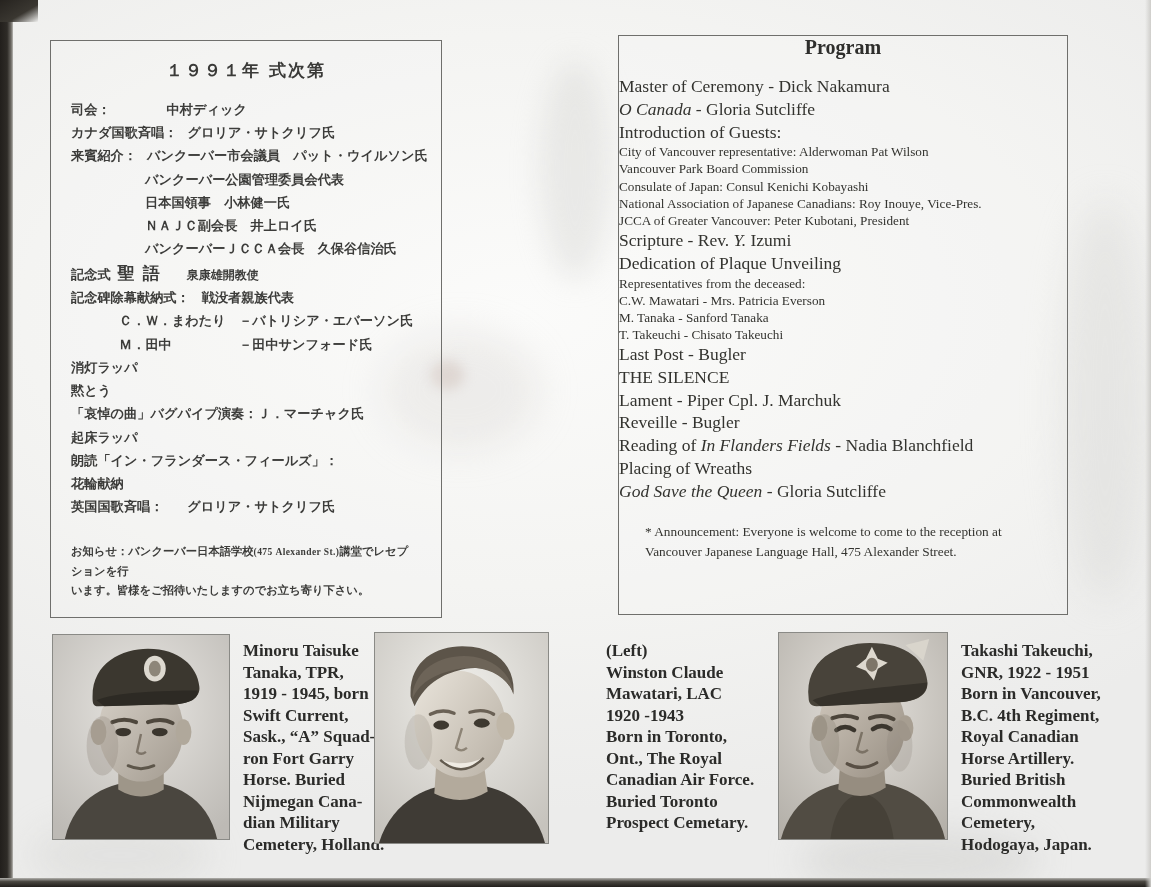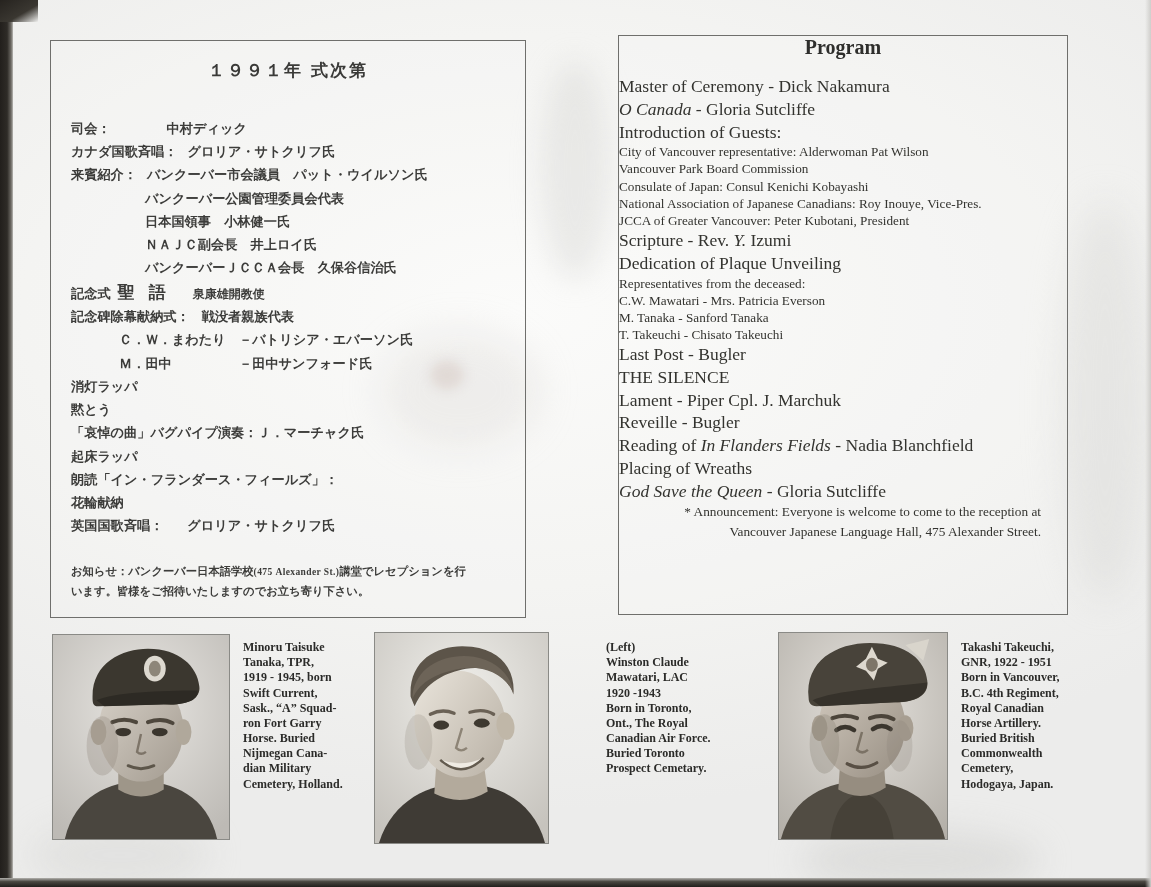--- a/index.html
+++ b/index.html
@@ -45,40 +45,40 @@
   
   .blotch { position: absolute; border-radius: 50%; pointer-events: none; }
 
   
   .program-box {
     position: absolute;
     border: 1.5px solid #6f6f6c;
     box-sizing: border-box;
     background: rgba(255,255,255,0.08);
   }
-  #box-ja { left: 50px;  top: 40px; width: 476px; height: 578px; }
+  #box-ja { left: 50px;  top: 40px; width: 392px; height: 578px; }
   #box-en { left: 618px; top: 35px; width: 450px; height: 580px; }
 
   
   .ja-title {
     text-align: center;
     font-family: "DejaVu Sans", "Liberation Sans", sans-serif;
     font-weight: bold;
     font-size: 17px;
     letter-spacing: 2px;
     color: #3a3a38;
     margin-top: 18px;
   }
   .ja-body {
-    font-family: Liberation Mono, monospace;
+    font-family: Liberation Serif, serif;
     font-weight: bold;
     font-size: 13.2px;
     color: #3c3c3a;
     padding: 0 16px 0 20px;
-    margin-top: 36px;
+    margin-top: 16px;
     line-height: 1.76;
   }
   .ja-row { white-space: nowrap; display: block; }
   .ja-row .lbl { display: inline-block; }
   .ja-indent-1 { padding-left: 74px; }
   .ja-indent-2 { padding-left: 48px; }
   .ja-indent-3 { padding-left: 106px; }
   .ja-seigo {
     font-size: 17px;
     letter-spacing: 2px;
@@ -118,40 +118,41 @@
     color: #33332f;
     margin-top: 16px;
   }
   .en-line { line-height: 1.30; }
   .l1 { font-size: 17.5px; }      
   .l2 { font-size: 13.2px; }
   .ital { font-style: italic; }
   .en-note {
     font-size: 13.3px;
     color: #33332f;
-    text-align: right;
+    text-align: left;
     line-height: 1.45;
     padding: 0 26px;
+    margin-top: 20px;
   }
 
   
   .photo {
     position: absolute;
     border: 1.5px solid #8a8a86;
     box-sizing: border-box;
     overflow: hidden;
     background: #cdcbc6;
   }
   .portrait-svg { display: block; width: 100%; height: 100%; }
 
   .caption {
     position: absolute;
     font-family: "Liberation Serif", serif;
     font-weight: bold;
-    font-size: 12px;
+    font-size: 17px;
     line-height: 1.265;
     color: #2b2b29;
     white-space: pre-line;
   }
 </style>
 </head>
 <body>
 
 <div id="page">
 

